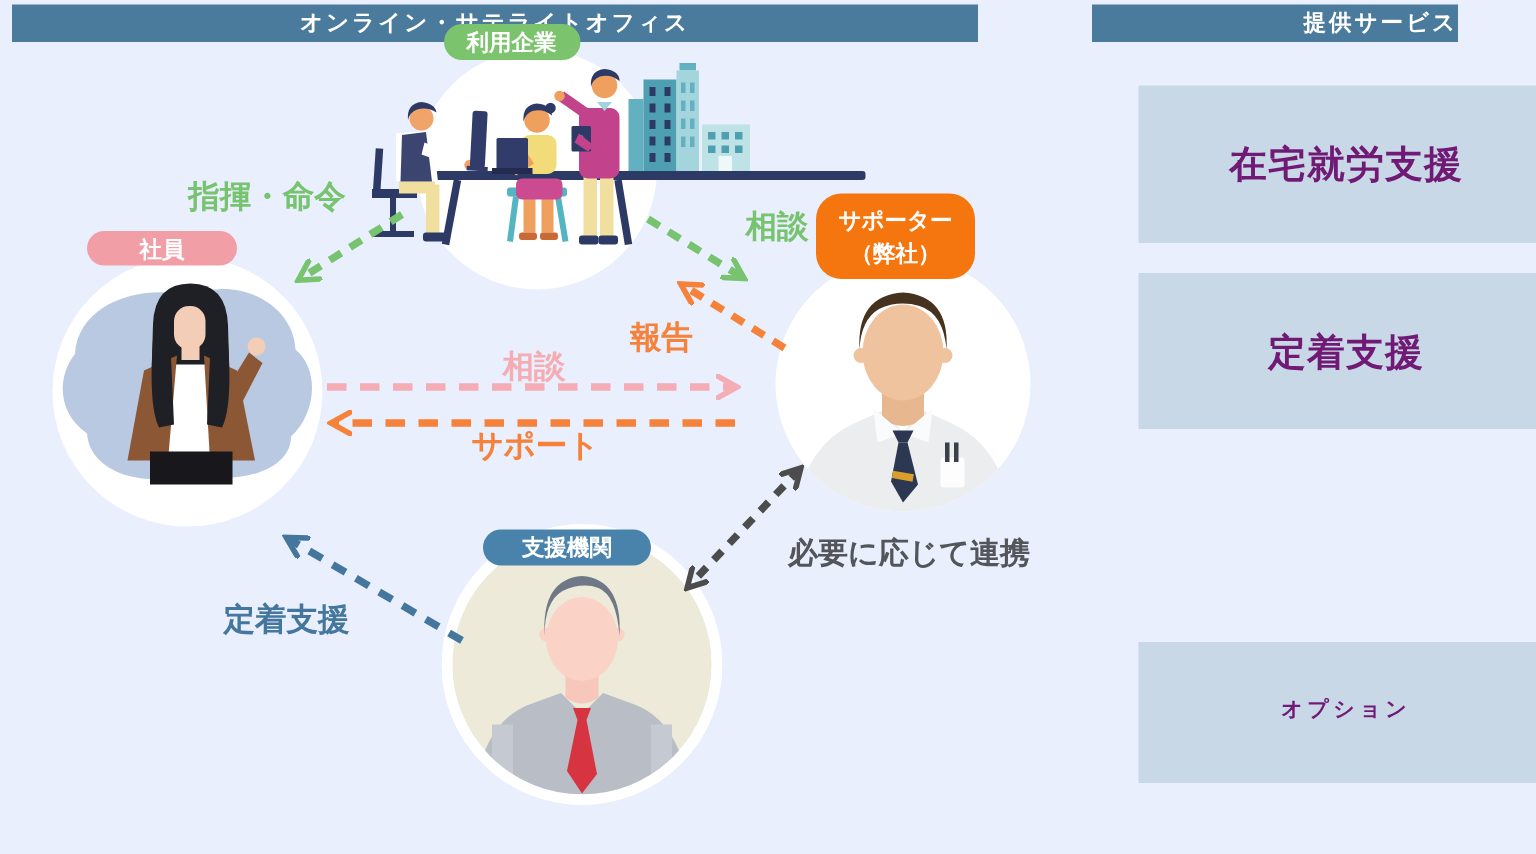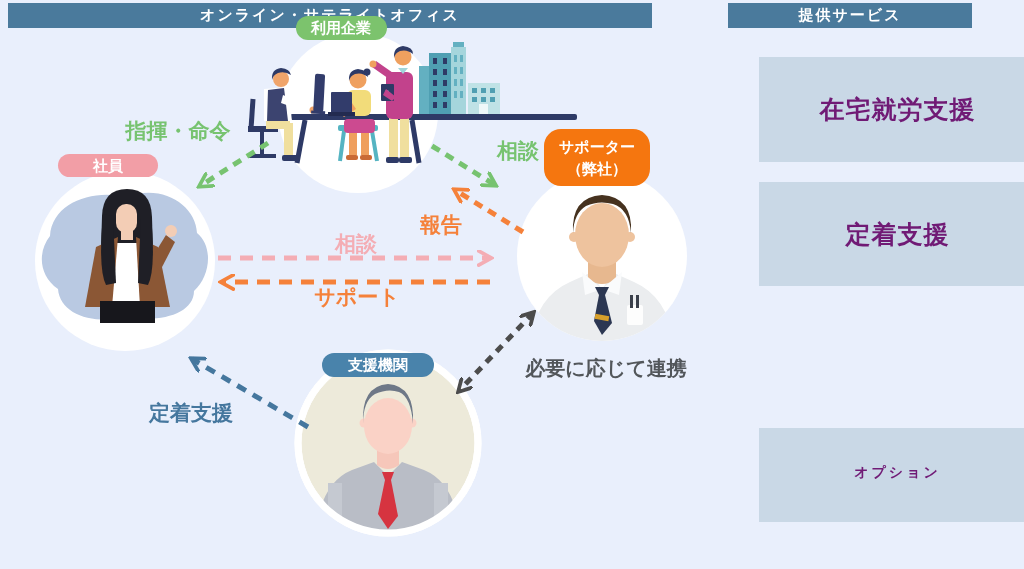--- a/index.html
+++ b/index.html
@@ -2,21 +2,21 @@
 <html><head>
 <meta charset="utf-8">
 <style>
   html,body{margin:0;padding:0;background:#e9effc;}
   .page{position:relative;width:1024px;height:569px;background:#e9effc;overflow:hidden;
         font-family:"Liberation Sans",sans-serif;}
   .hdr{position:absolute;top:3px;height:25px;background:#4a7a9c;color:#ffffff;
        font-weight:bold;font-size:15px;display:flex;align-items:center;justify-content:center;
        letter-spacing:2px;}
   .hdr-left{left:8px;width:644px;}
-  .hdr-right{left:728px;width:244px;}
+  .hdr-right{left:728px;width:244px;justify-content:flex-end;}
   .svc{position:absolute;left:728px;width:277px;background:#c9d8e6;color:#701a75;font-weight:bold;
        display:flex;flex-direction:column;align-items:center;justify-content:center;text-align:center;margin-left:31px;}
   .svc1{top:57px;height:105px;}
   .svc2{top:182px;height:104px;}
   .svc3{top:305px;height:108px;}
   .svc4{top:428px;height:94px;}
   .svc-title{font-size:25px;letter-spacing:1px;}
   .svc-title-sm{font-size:23px;letter-spacing:0px;}
   .svc-opt{font-size:14px;letter-spacing:3px;margin-bottom:5px;}
   svg text{font-family:"Liberation Sans",sans-serif;font-weight:bold;}

